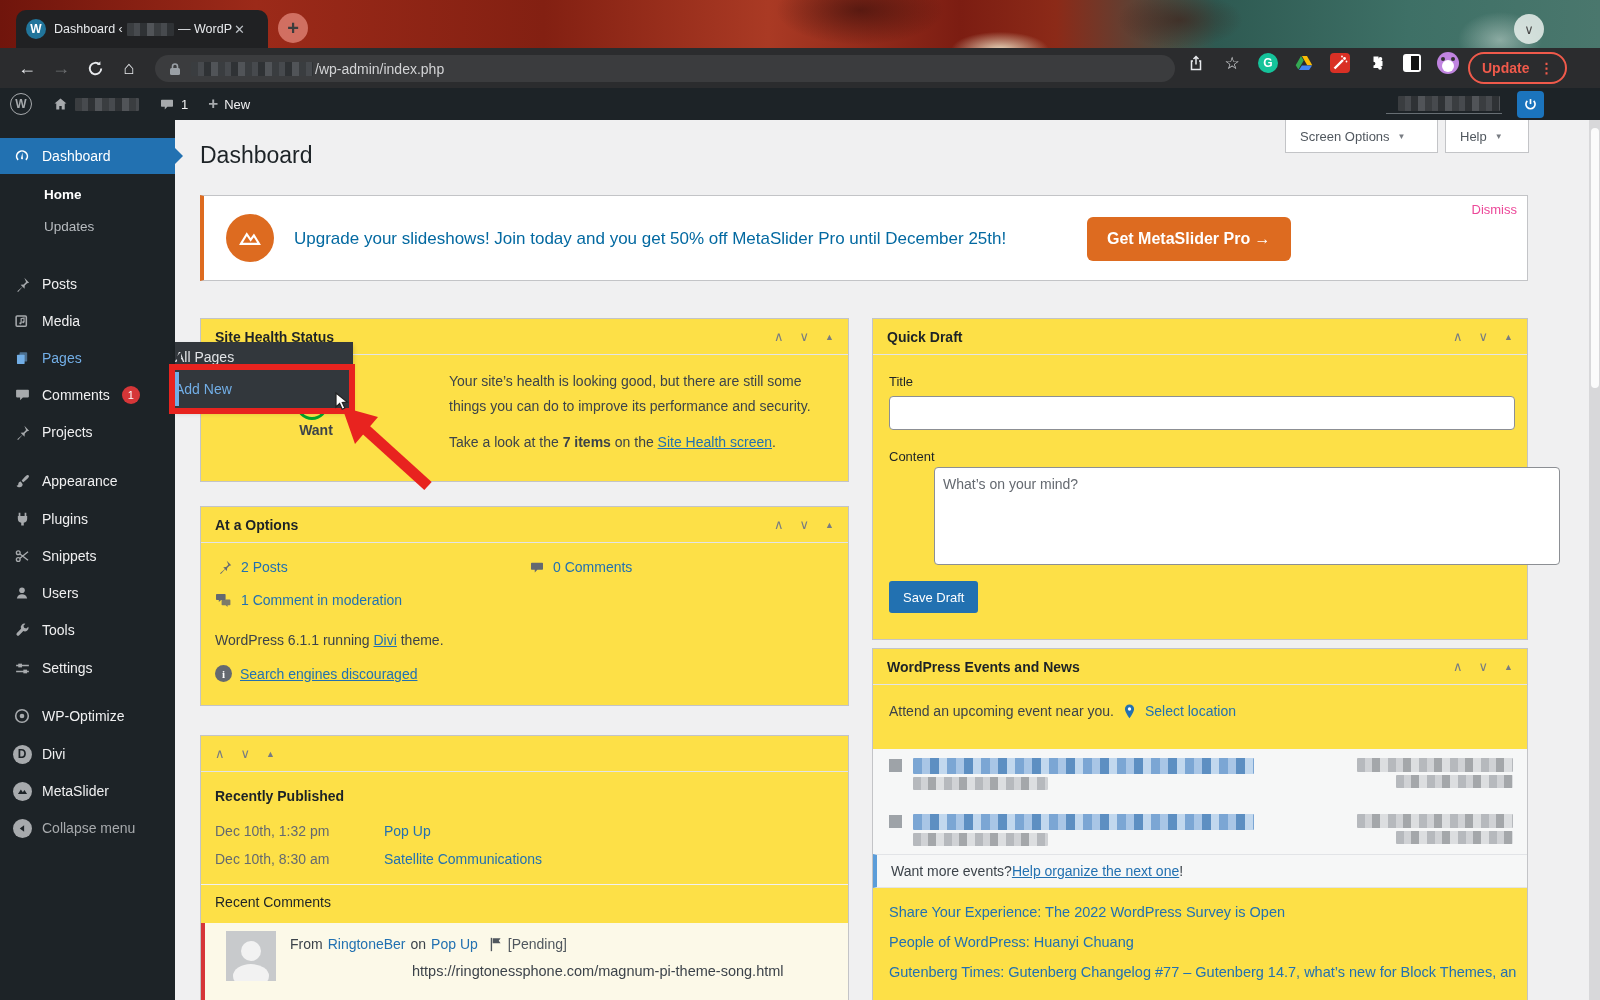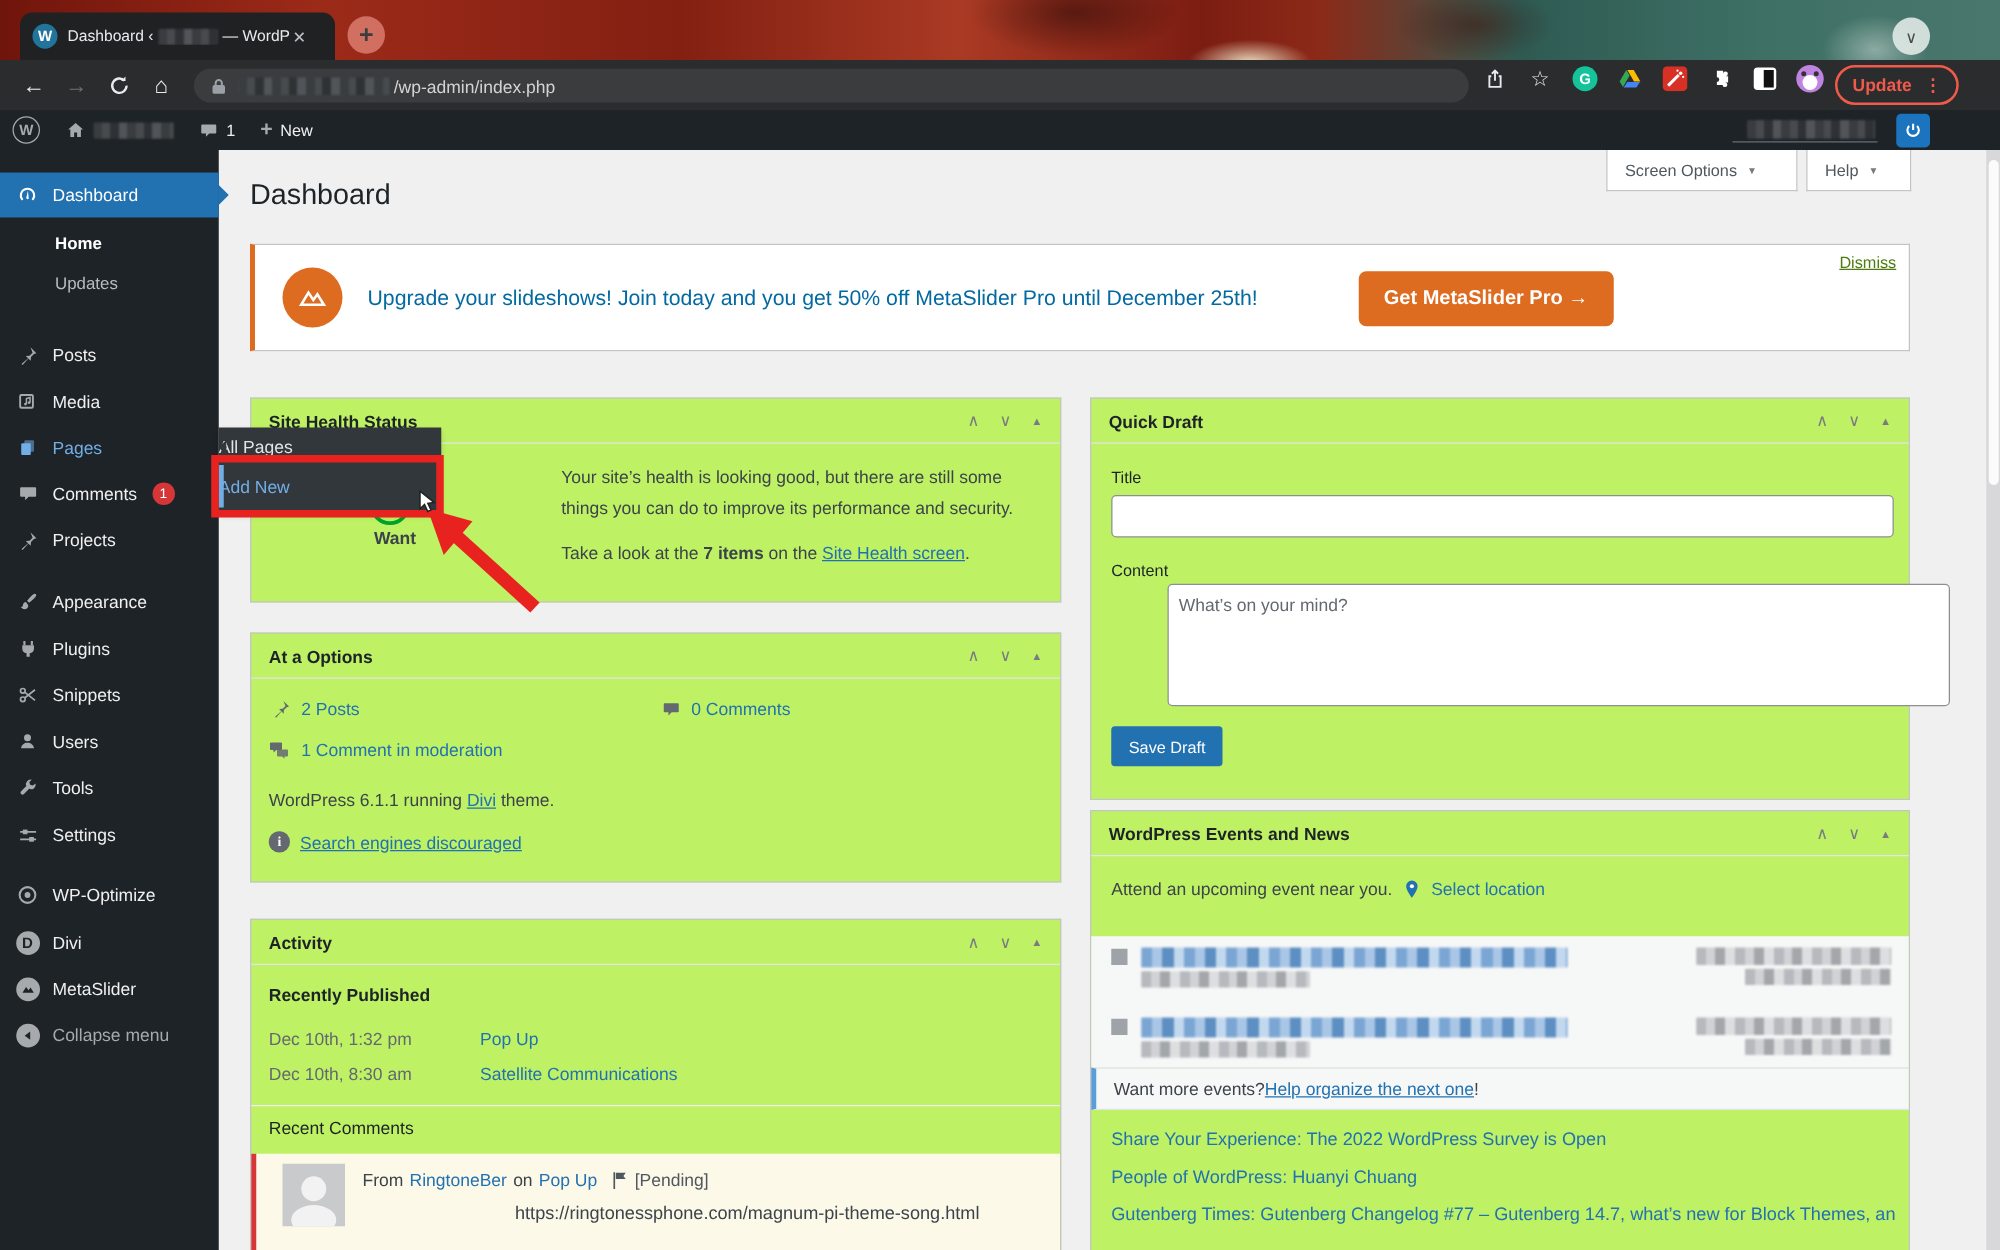--- a/index.html
+++ b/index.html
@@ -81,23 +81,23 @@
   .screen-tab{position:absolute;top:120px;height:33px;background:#fff;border:1px solid #c3c4c7;border-top:none;
     display:flex;align-items:center;gap:8px;padding:0 14px;color:#50575e;font-size:13px}
   .tri{font-size:8px;color:#787c82}
   .page-title{left:200px;top:142px;font-size:23px;color:#1d2327}
   .banner{left:200px;top:195px;width:1328px;height:86px;background:#fff;border:1px solid #c3c4c7;border-left:4px solid #dd6b20}
   .ms-logo{position:absolute;left:22px;top:18px;width:48px;height:48px;border-radius:50%;background:#dd6b20;
     display:flex;align-items:center;justify-content:center}
   .banner-msg{position:absolute;left:90px;top:0;height:86px;display:flex;align-items:center;font-size:17px;color:#0369a1}
   .banner-cta{position:absolute;left:883px;top:21px;height:44px;background:#dd6b20;color:#fff;border:none;border-radius:6px;
     font-size:16px;font-weight:bold;padding:0 20px;display:flex;align-items:center;font-family:inherit}
-  .dismiss{position:absolute;right:10px;top:6px;font-size:13px;color:#4d7c0f;text-decoration:underline}
-
-  .postbox{position:absolute;background:#bef264;border:1px solid #c3c4c7}
+  .dismiss{position:absolute;right:10px;top:6px;font-size:13px;color:#ec4899;}
+
+  .postbox{position:absolute;background:#fde047;border:1px solid #c3c4c7}
   .pb-head{height:36px;display:flex;align-items:center;padding:0 14px;border-bottom:1px solid #e2e4e7}
   .pb-title{font-size:14px;font-weight:bold;color:#1d2327;flex:1}
   .pb-ctrl{display:flex;align-items:center;gap:16px;color:#787c82;font-size:13px}
   .pb-ctrl .tri{font-size:9px}
   a.wplink{color:#2271b1;text-decoration:underline}
   a.wplink.nound{text-decoration:none}
   .glance-row{position:absolute;display:flex;align-items:center;gap:8px;font-size:14px}
   .gic{color:#646970}
   .qd-label{font-size:13px;color:#1d2327}
   .qd-input{width:626px;height:34px;border:1px solid #8c8f94;border-radius:4px;background:#fff;font-family:inherit;font-size:14px;padding:0 8px}
@@ -462,21 +462,20 @@
       <span>WordPress 6.1.1 running </span><a class="wplink">Divi</a><span> theme.</span>
     </div>
     <div class="glance-row" style="left:14px;top:158px">
       <span style="width:17px;height:17px;border-radius:50%;background:#646970;color:#fff;display:inline-flex;align-items:center;justify-content:center;font-size:11px;font-weight:bold;font-family:'Liberation Serif',serif">i</span>
       <a class="wplink">Search engines discouraged</a>
     </div>
   </div>
 
   <div class="postbox" style="left:200px;top:735px;width:649px;height:300px">
     <div class="pb-head">
-      <span class="pb-title">Activity</span>
       <span class="pb-ctrl">
         <span>∧</span>
         <span>∨</span>
         <span class="tri">▲</span>
       </span>
     </div>
     <div class="abs" style="left:14px;top:52px;font-size:14px;font-weight:bold;color:#1d2327">Recently Published</div>
     <div class="abs" style="left:14px;top:87px;font-size:14px;color:#646970">Dec 10th, 1:32 pm</div>
     <a class="abs wplink nound" style="left:183px;top:87px;font-size:14px">Pop Up</a>
     <div class="abs" style="left:14px;top:115px;font-size:14px;color:#646970">Dec 10th, 8:30 am</div>

